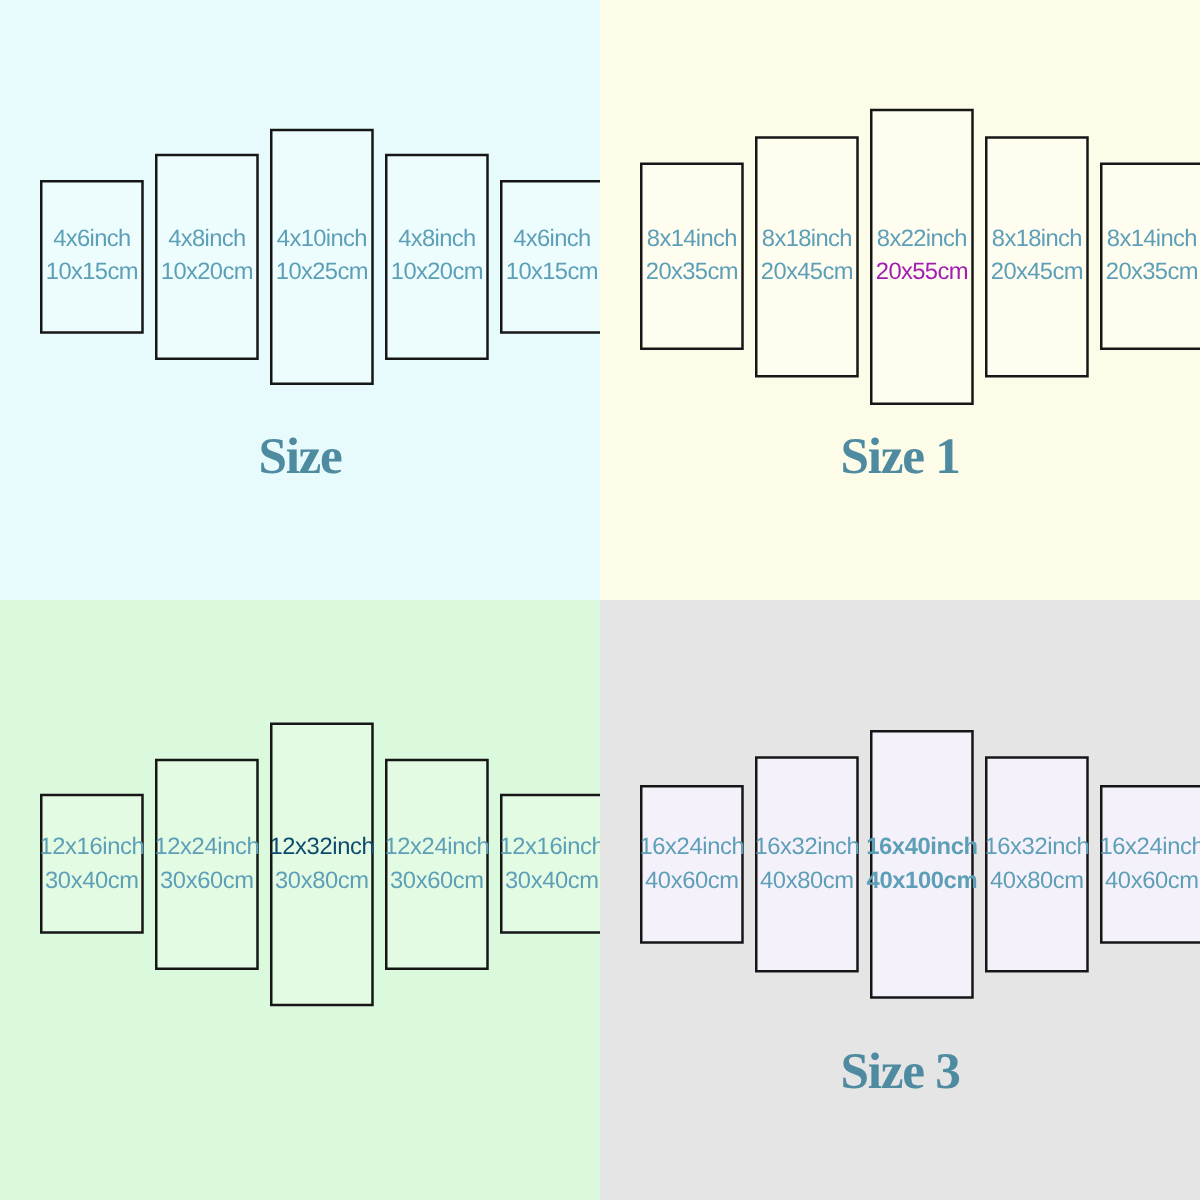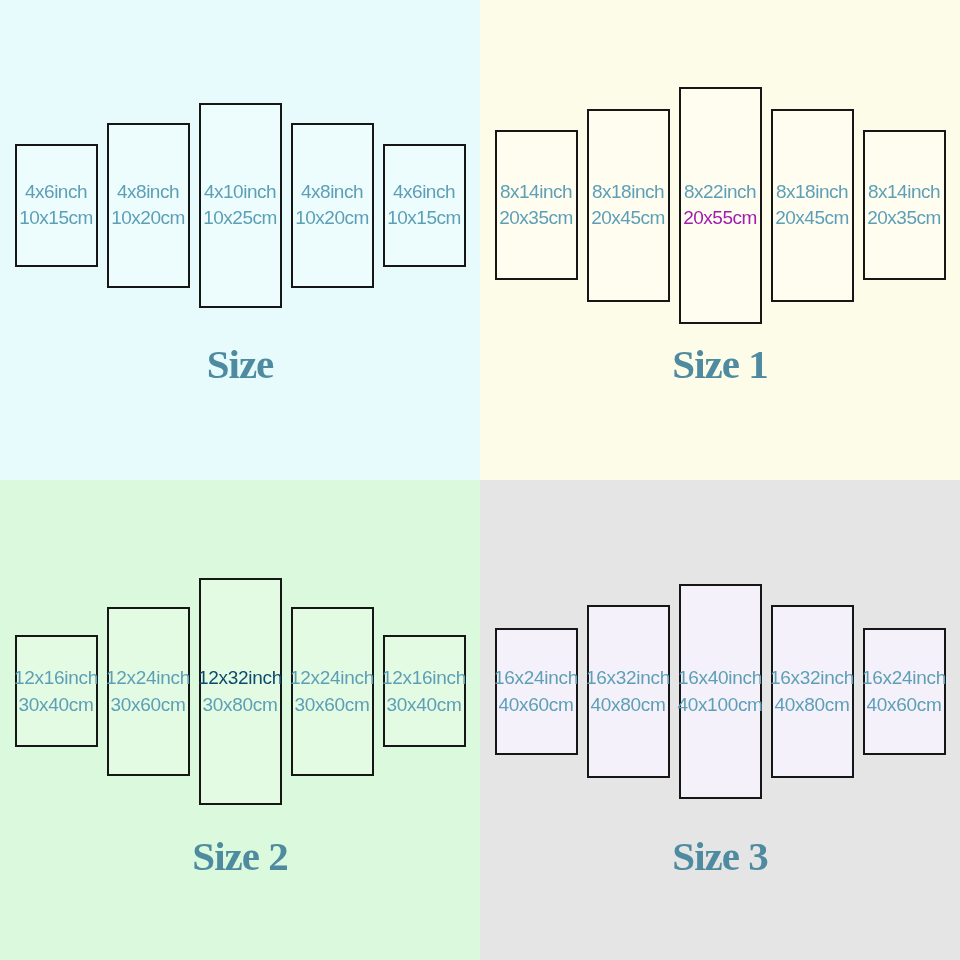--- a/index.html
+++ b/index.html
@@ -7,22 +7,23 @@
     width: 960px; height: 960px;
     display: grid;
     grid-template-columns: 480px 480px;
     grid-template-rows: 480px 480px;
     font-family: "Liberation Sans", sans-serif;
   }
   .quad { position: relative; overflow: hidden; }
   .panels-row {
     position: absolute; top: 0; left: 0; right: 0;
     height: 410px;
-    display: flex; align-items: center; justify-content: center;
+    display: flex; align-items: center; justify-content: space-between;
     gap: 9px;
+    padding-left: 32px;
   }
   .quad-bottom .panels-row { height: 422px; }
   .panel {
     width: 83px;
     box-sizing: border-box;
     border: 2px solid #161616;
     display: flex; flex-direction: column;
     align-items: center; justify-content: center;
     flex: 0 0 auto;
   }
@@ -119,34 +120,33 @@
       </div>
       <div class="panel" style="height: 169px; background: rgb(227, 251, 227); border-color: rgb(22, 22, 22);">
         <div class="panel-label" style="color: rgb(93, 159, 183);">12x24inch</div>
         <div class="panel-label" style="color: rgb(93, 159, 183);">30x60cm</div>
       </div>
       <div class="panel" style="height: 112px; background: rgb(227, 251, 227); border-color: rgb(22, 22, 22);">
         <div class="panel-label" style="color: rgb(93, 159, 183);">12x16inch</div>
         <div class="panel-label" style="color: rgb(93, 159, 183);">30x40cm</div>
       </div>
     </div>
-    <div class="quad-title" style="color: rgb(79, 139, 160);">Size 2</div>
   </section>
 
   <section class="quad quad-bottom" style="background: #e5e5e5;">
     <div class="panels-row">
       <div class="panel" style="height: 127px; background: rgb(245, 241, 250); border-color: rgb(22, 22, 22);">
         <div class="panel-label" style="color: rgb(93, 159, 183);">16x24inch</div>
         <div class="panel-label" style="color: rgb(93, 159, 183);">40x60cm</div>
       </div>
       <div class="panel" style="height: 173px; background: rgb(245, 241, 250); border-color: rgb(22, 22, 22);">
         <div class="panel-label" style="color: rgb(93, 159, 183);">16x32inch</div>
         <div class="panel-label" style="color: rgb(93, 159, 183);">40x80cm</div>
       </div>
-      <div class="panel" style="height: 215px; background: rgb(245, 241, 250); border-color: rgb(22, 22, 22);">
+      <div class="panel" style="height: 215px; background: rgb(245, 241, 250); border-color: rgb(22, 22, 22); font-weight: bold;">
         <div class="panel-label" style="color: rgb(93, 159, 183);">16x40inch</div>
         <div class="panel-label" style="color: rgb(93, 159, 183);">40x100cm</div>
       </div>
       <div class="panel" style="height: 173px; background: rgb(245, 241, 250); border-color: rgb(22, 22, 22);">
         <div class="panel-label" style="color: rgb(93, 159, 183);">16x32inch</div>
         <div class="panel-label" style="color: rgb(93, 159, 183);">40x80cm</div>
       </div>
       <div class="panel" style="height: 127px; background: rgb(245, 241, 250); border-color: rgb(22, 22, 22);">
         <div class="panel-label" style="color: rgb(93, 159, 183);">16x24inch</div>
         <div class="panel-label" style="color: rgb(93, 159, 183);">40x60cm</div>

